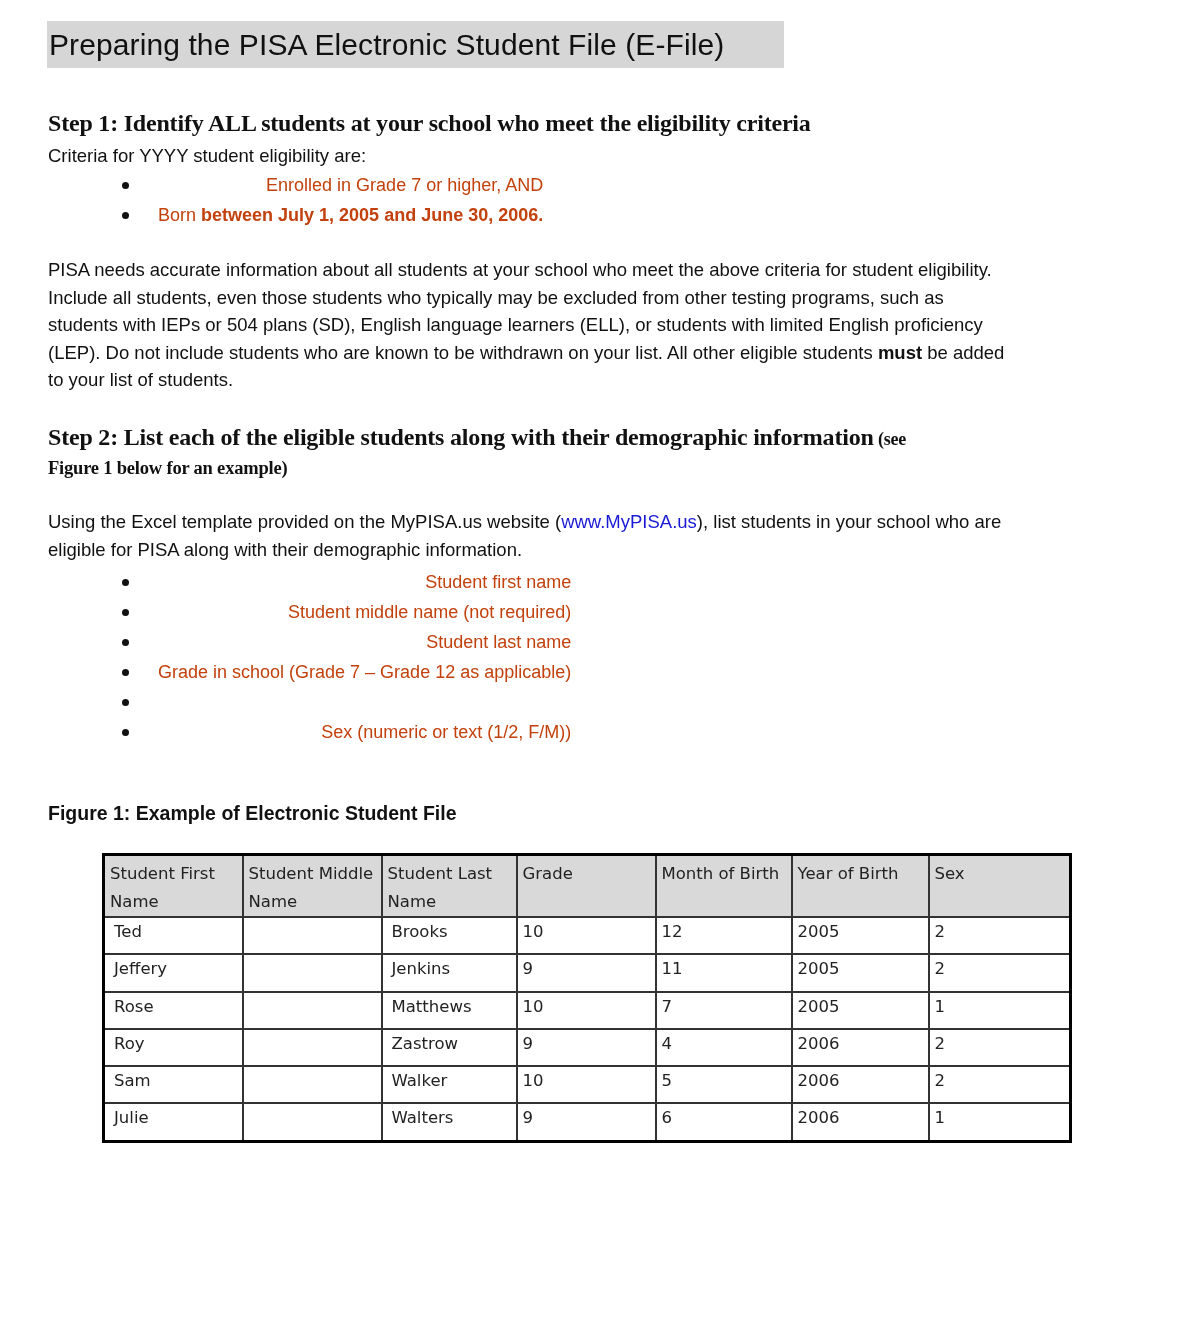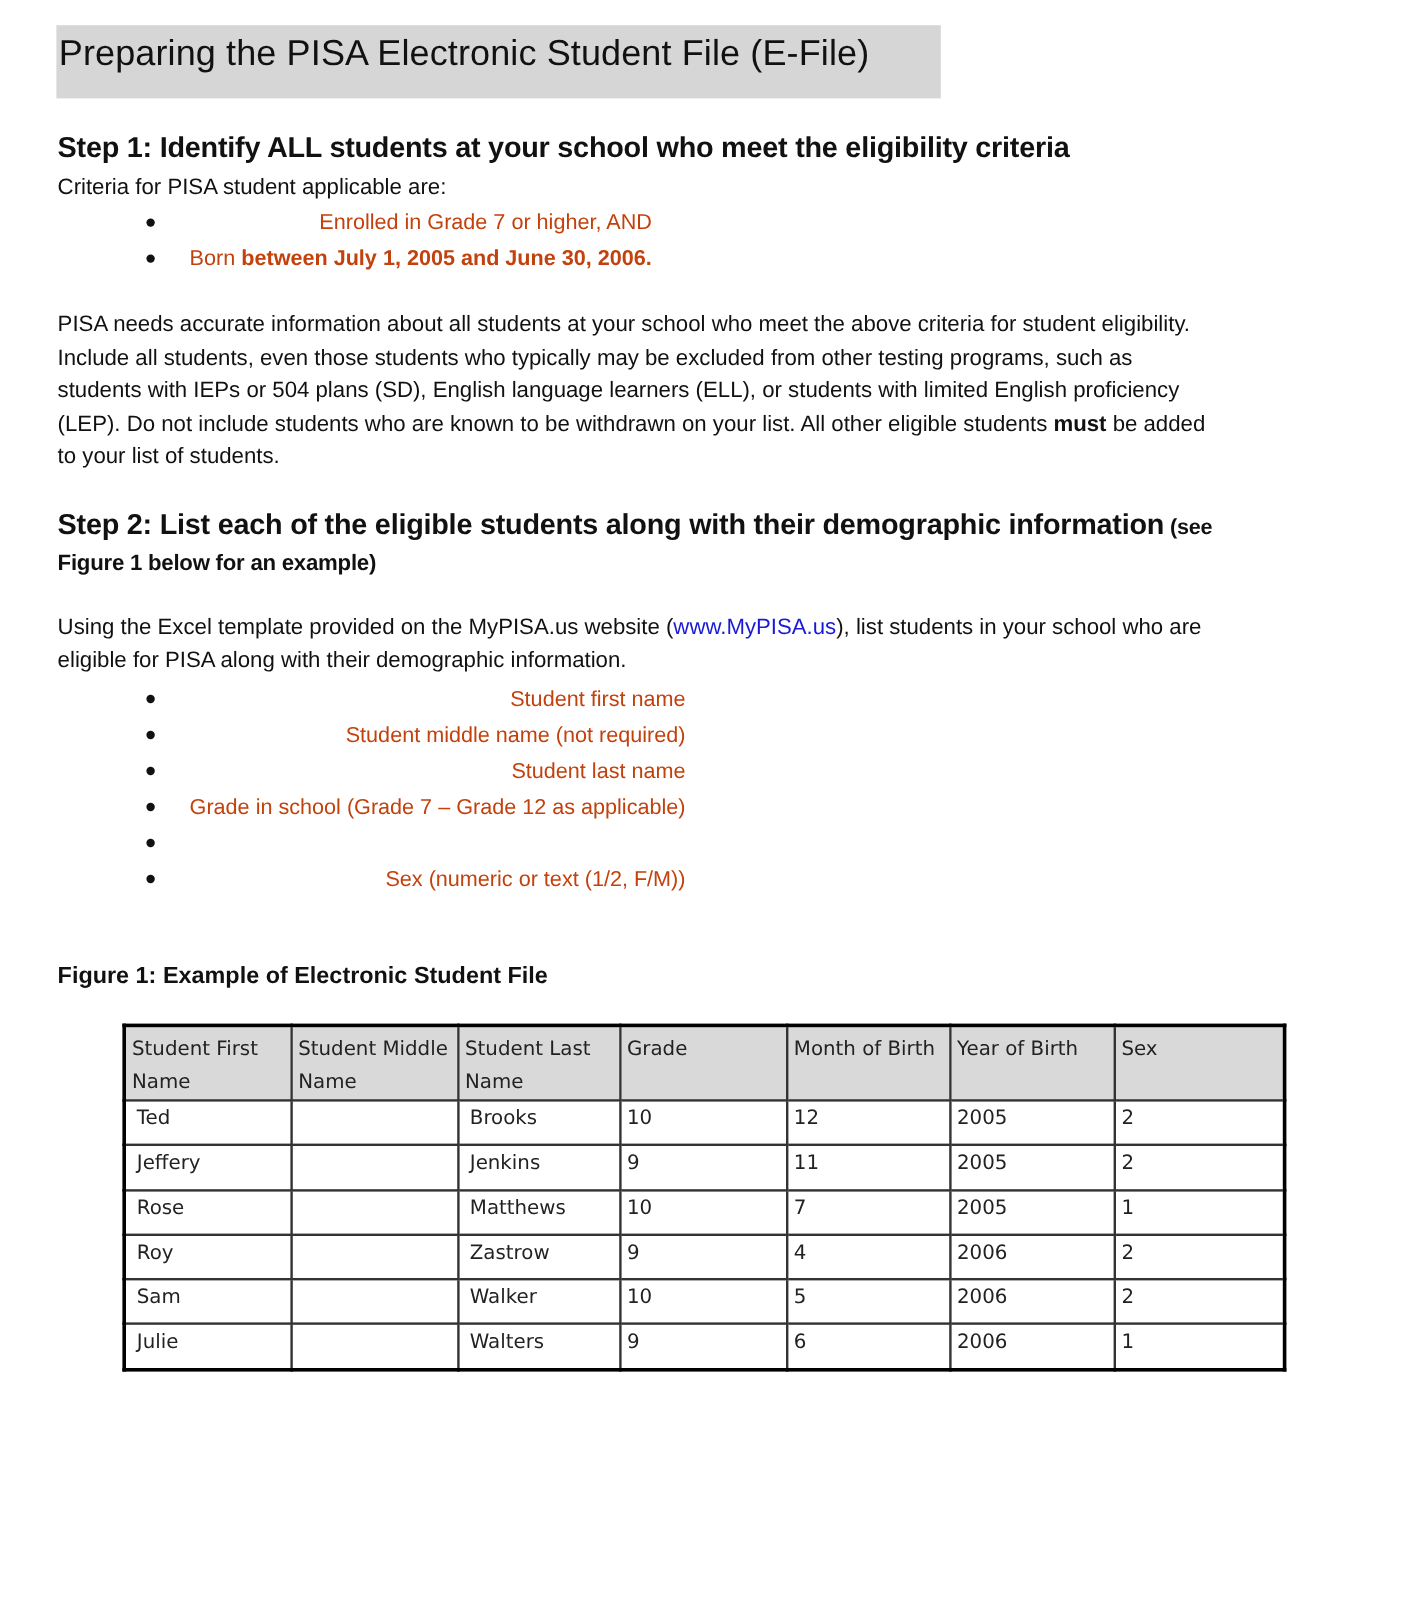--- a/index.html
+++ b/index.html
@@ -2,28 +2,28 @@
 <html><head>
 <meta charset="utf-8">
 <style>
   html, body { margin: 0; padding: 0; background: #ffffff; }
   body {
     width: 1177px; height: 1331px; position: relative; overflow: hidden;
     font-family: "Liberation Sans", "DejaVu Sans", sans-serif;
     color: #111;
   }
   .title-bar {
-    position: absolute; left: 47px; top: 21px; width: 737px; height: 61px;
+    position: absolute; left: 47px; top: 21px; width: 737px; height: 47px;
     background: #d6d6d6;
     font-size: 30px; line-height: 47px; padding-left: 2px; box-sizing: border-box;
     color: #111; white-space: nowrap; letter-spacing: 0.1px;
   }
   .step-heading {
     position: absolute; left: 48px; font-weight: bold; font-size: 24px; color: #111;
-    white-space: nowrap; letter-spacing: -0.2px;
+    white-space: nowrap; letter-spacing: -0.2px; font-family: Liberation Serif, serif;
   }
   .step-heading .small { font-size: 18px; }
   .para {
     position: absolute; left: 48px; font-size: 18.5px; line-height: 27.5px; color: #111;
     white-space: nowrap;
   }
   .bullet-list { position: absolute; left: 118px; margin: 0; padding: 0; list-style: none; }
   .bullet-list li {
     position: relative; font-size: 18px; height: 30px; line-height: 30px; padding-left: 40px;
     white-space: nowrap; color: #c2410c; text-align: right;
@@ -50,21 +50,21 @@
   .efile-table tbody tr { height: 28.5px; }
   .efile-table td { line-height: 27px; }
   .efile-table td.indent { padding-left: 9px; }
 </style>
 </head>
 <body>
 
 <div class="title-bar">Preparing the PISA Electronic Student File (E-File)</div>
 
 <div class="step-heading" style="top:110px;">Step 1: Identify ALL students at your school who meet the eligibility criteria</div>
-<div class="para" style="top:142px;">Criteria for PISA student applicable are:</div>
+<div class="para" style="top:142px;">Criteria for YYYY student eligibility are:</div>
 <ul class="bullet-list" style="top:170px;">
   <li>
     <span class="dot"></span>
     <span>Enrolled in Grade 7 or higher, AND</span>
   </li>
   <li>
     <span class="dot"></span>
     <span>Born </span><b>between July 1, 2005 and June 30, 2006.</b>
   </li>
 </ul>

